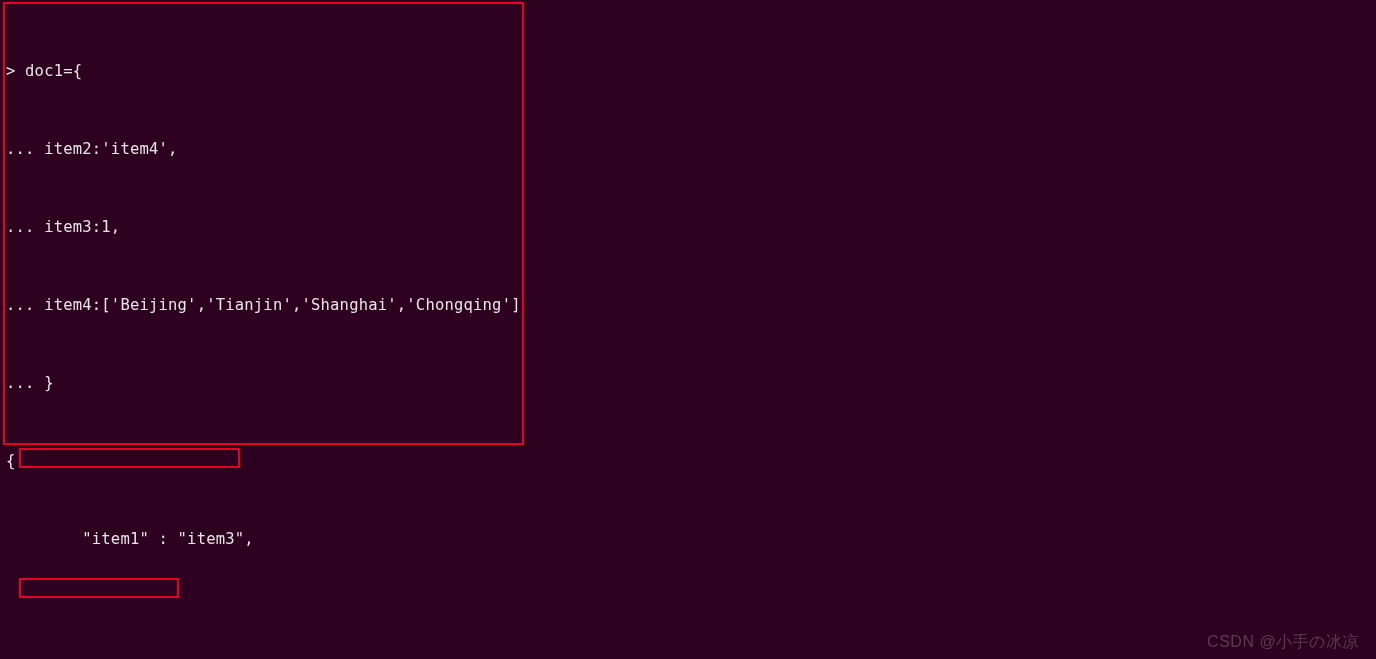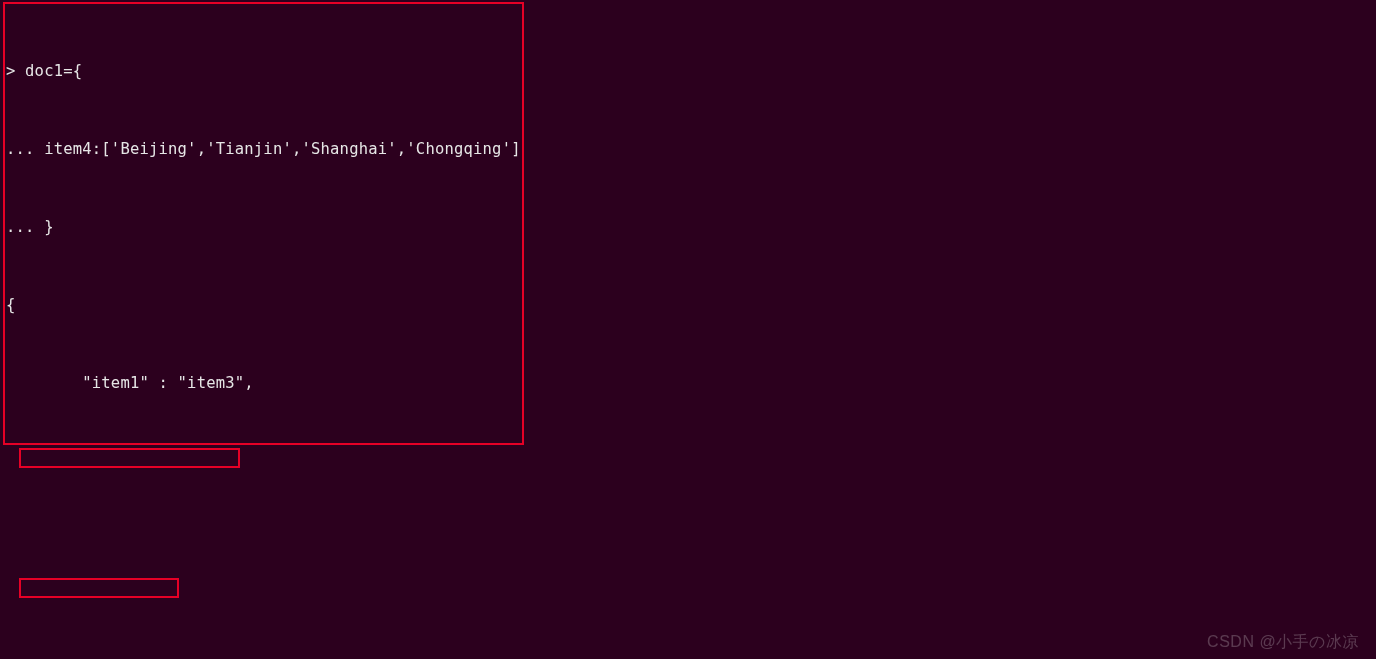--- a/index.html
+++ b/index.html
@@ -40,20 +40,22 @@
     color: rgba(230,230,230,0.25);
     letter-spacing: 0.5px;
     white-space: nowrap;
   }
 </style>
 </head>
 <body>
 
 <div class="terminal">
   <span class="line">&gt; doc1={</span>
+  <span class="line">... item2:'item4',</span>
+  <span class="line">... item3:1,</span>
   <span class="line">... item4:['Beijing','Tianjin','Shanghai','Chongqing']</span>
   <span class="line">... }</span>
   <span class="line">{</span>
   <span class="line">        "item1" : "item3",</span>
   
   
   
   
   
   

